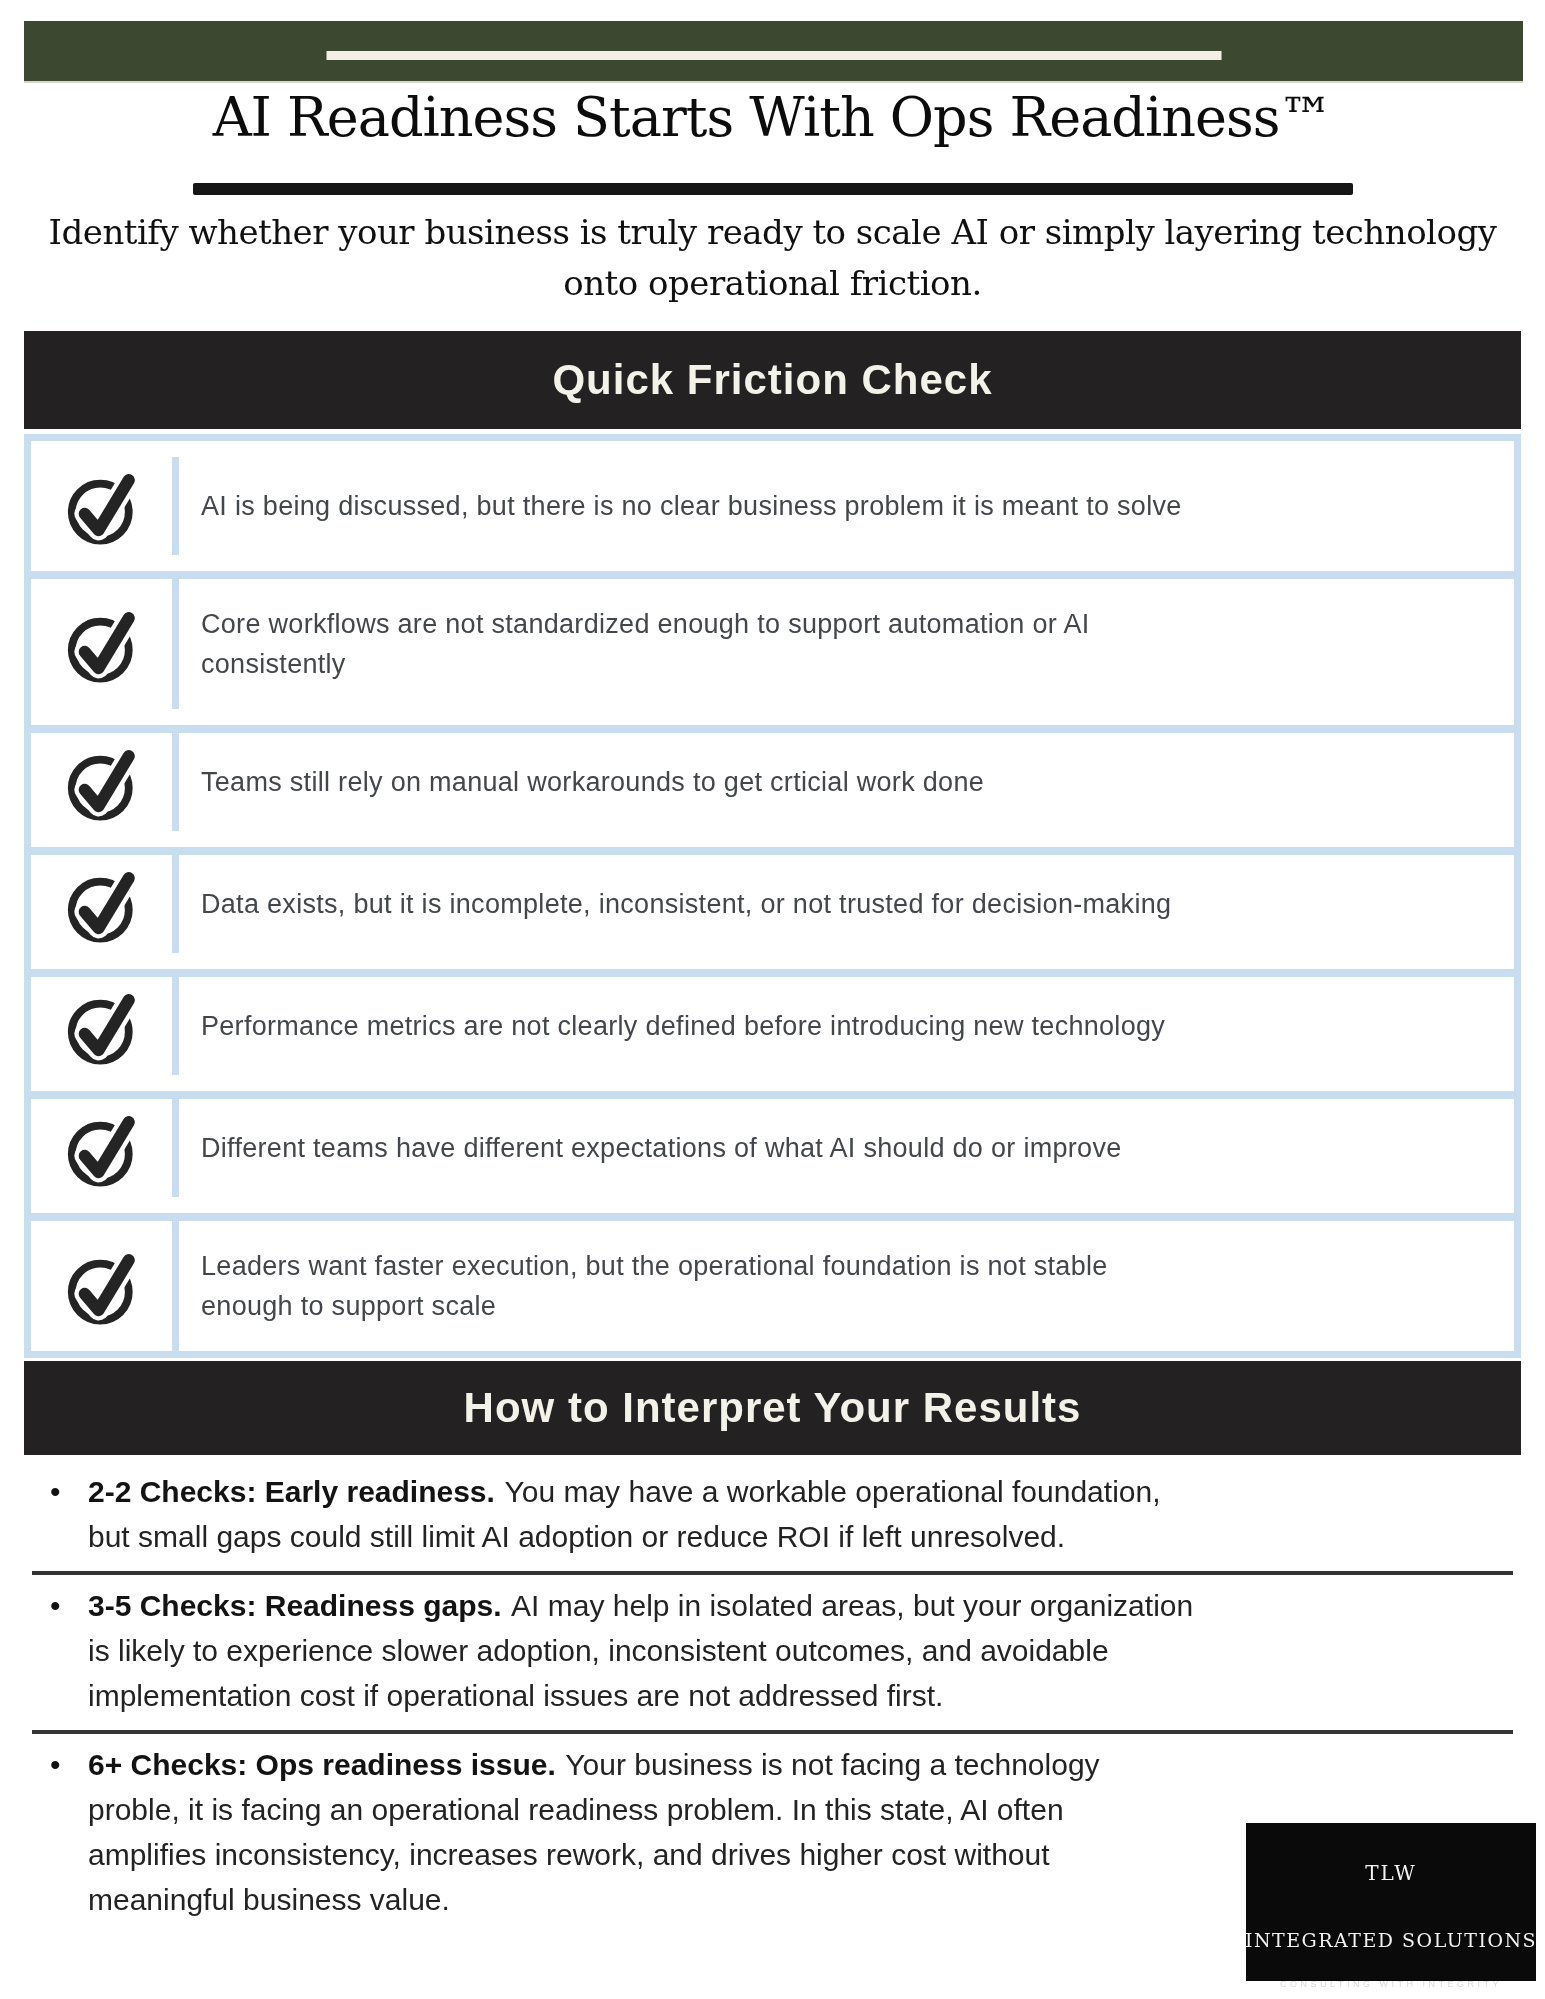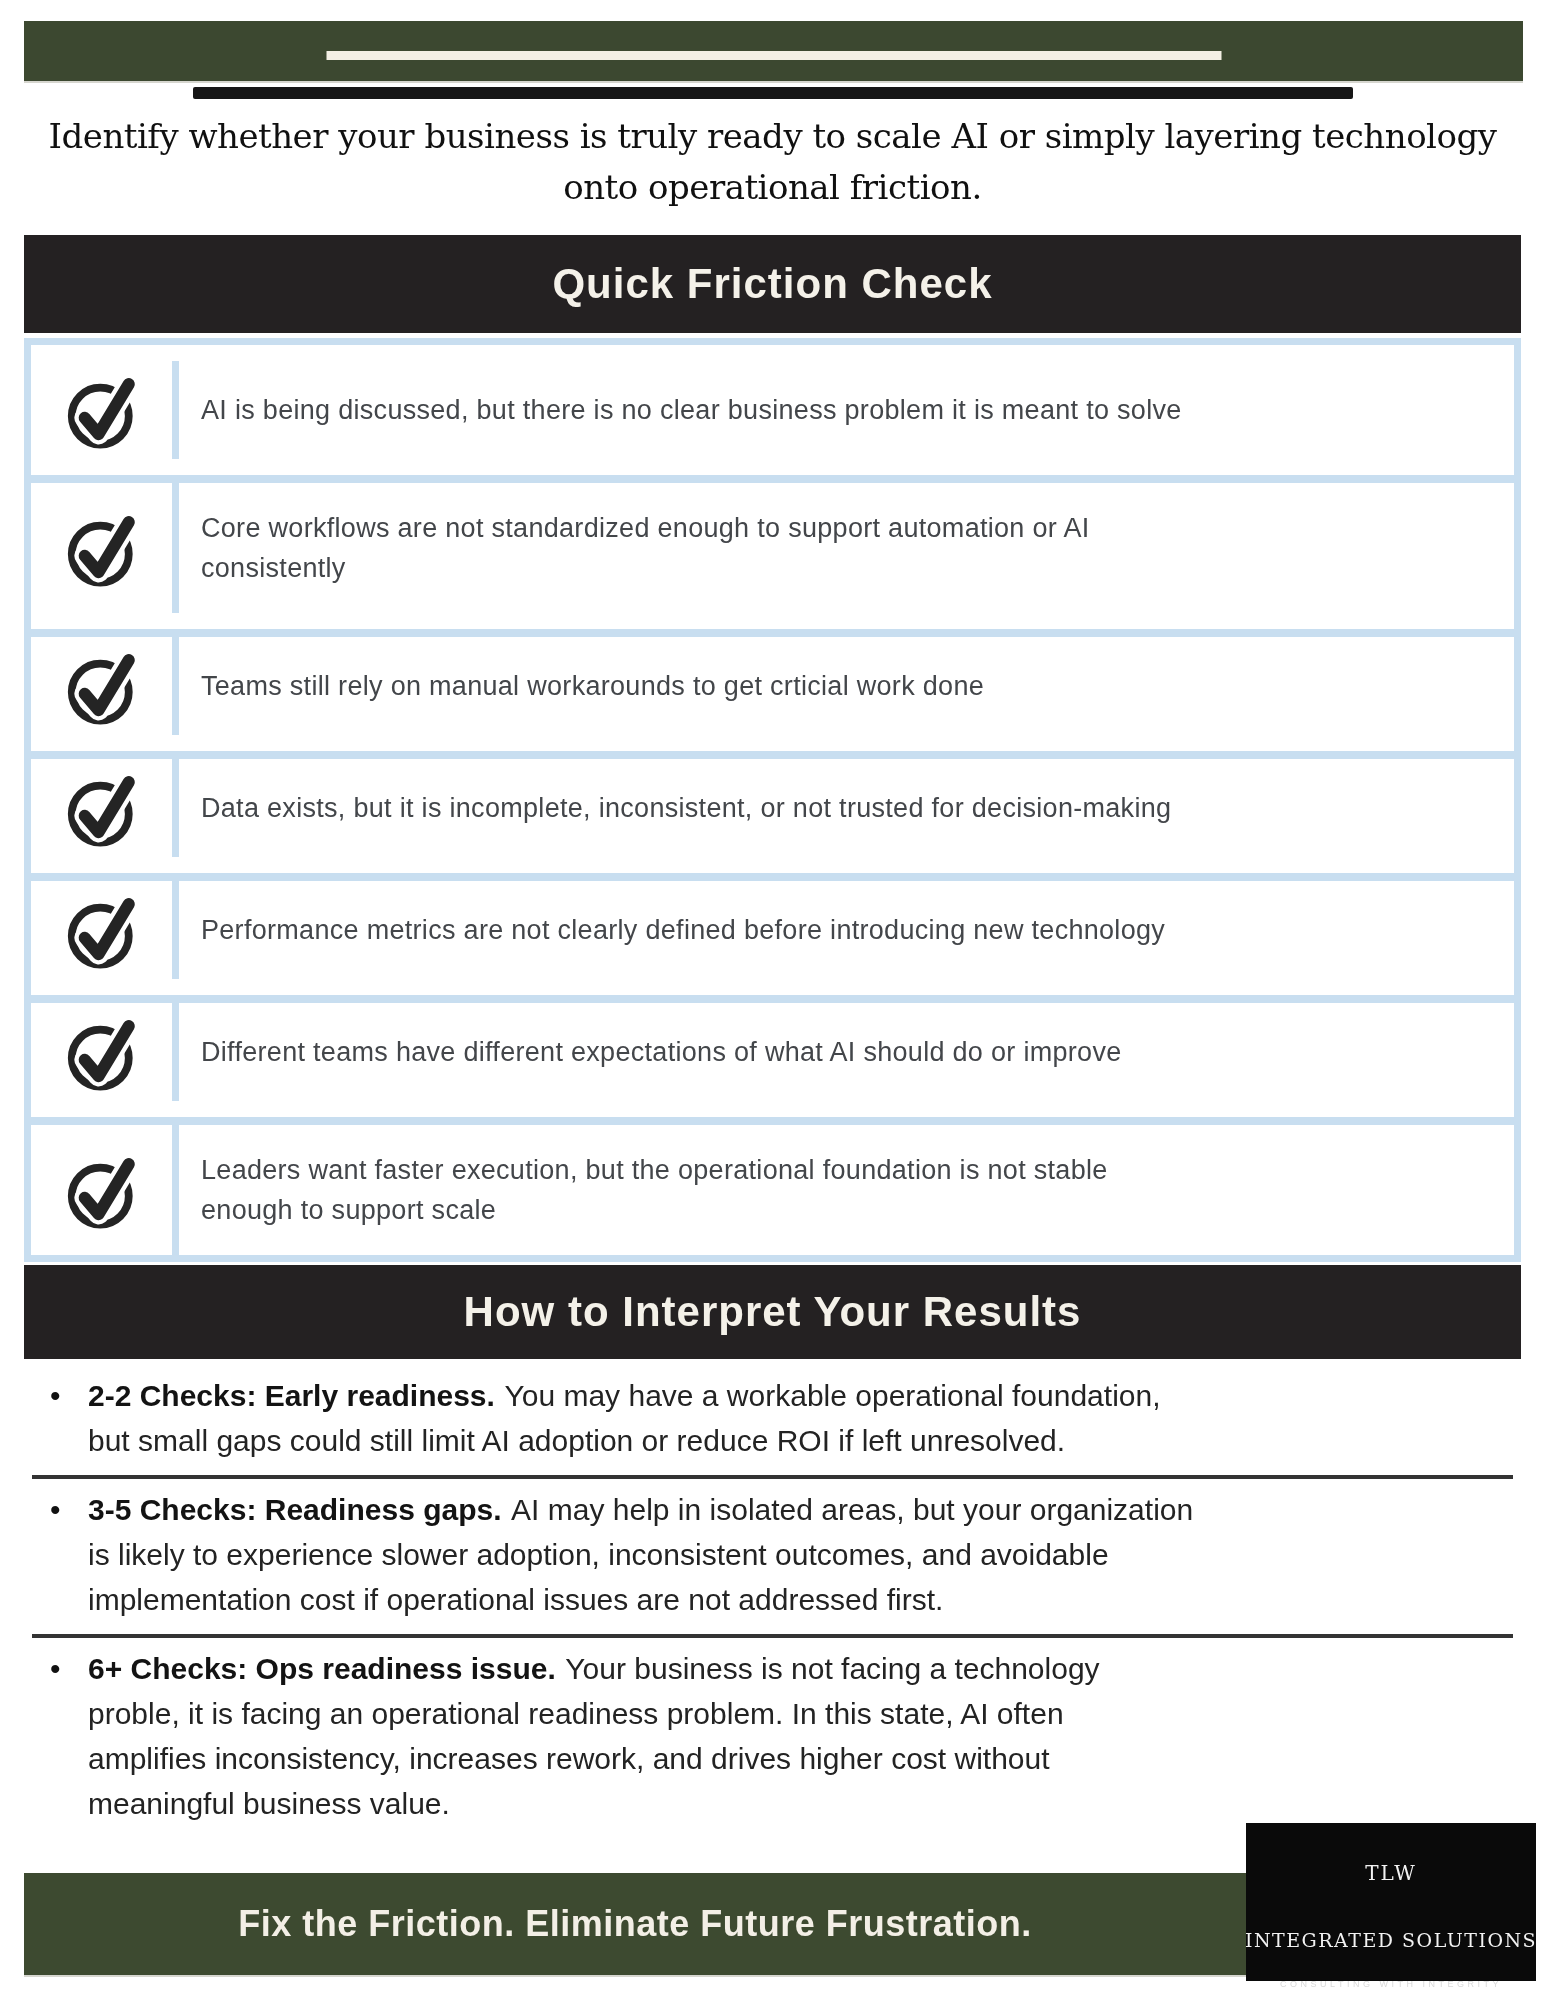--- a/index.html
+++ b/index.html
@@ -141,20 +141,21 @@
     </g>
   </defs>
 </svg>
 
 <div class="page">
 
   <div class="top-bar">
     <div class="top-accent"></div>
   </div>
 
+  <h1 class="main-title">AI Readiness Starts With Ops Readiness™</h1>
   <div class="title-rule"></div>
   <p class="subtitle">Identify whether your business is truly ready to scale AI or simply layering technology
 onto operational friction.</p>
 
   <div class="section-header">
     <h2>Quick Friction Check</h2>
   </div>
 
   <div class="check-table">
     <div class="check-row">
@@ -252,23 +253,20 @@
     <div class="bullet">
       <span class="dot">•</span>
       <div class="bullet-body"><span class="bullet-lead">6+ Checks: Ops readiness issue.</span><span class="bullet-text">Your business is not facing a technology
 proble, it is facing an operational readiness problem. In this state, AI often
 amplifies inconsistency, increases rework, and drives higher cost without
 meaningful business value.</span></div>
     </div>
   </div>
 
   <div class="footer">
-    <div class="footer-bar">
-      <span class="footer-tagline">Fix the Friction. Eliminate Future Frustration.</span>
-    </div>
     <div class="logo-box">
       <svg viewBox="0 0 120 110">
           <use href="#tree-glyph"></use>
         </svg>
       <div class="logo-monogram">TLW</div>
       <div class="logo-company">INTEGRATED SOLUTIONS</div>
       <div class="logo-slogan">CONSULTING WITH INTEGRITY</div>
     </div>
   </div>
 

